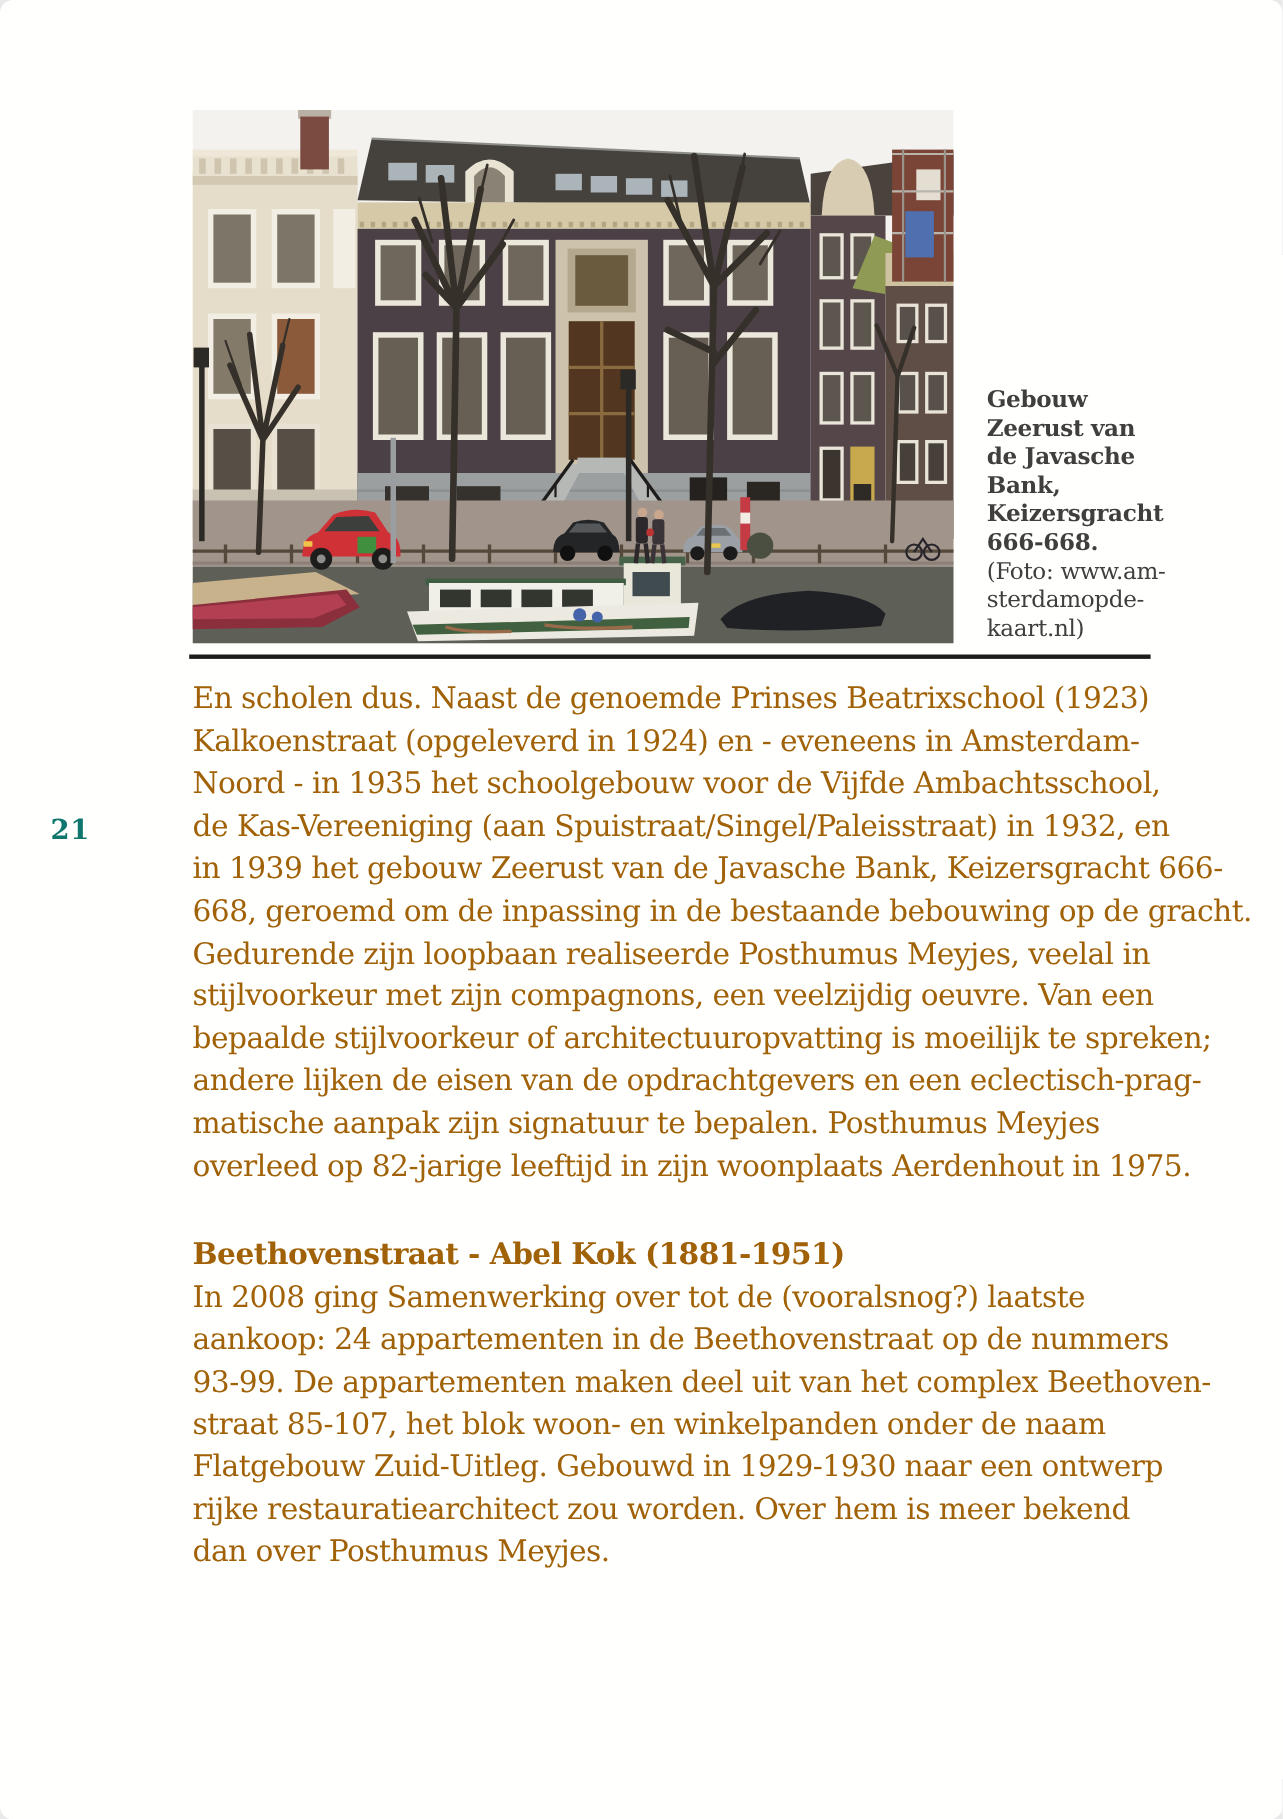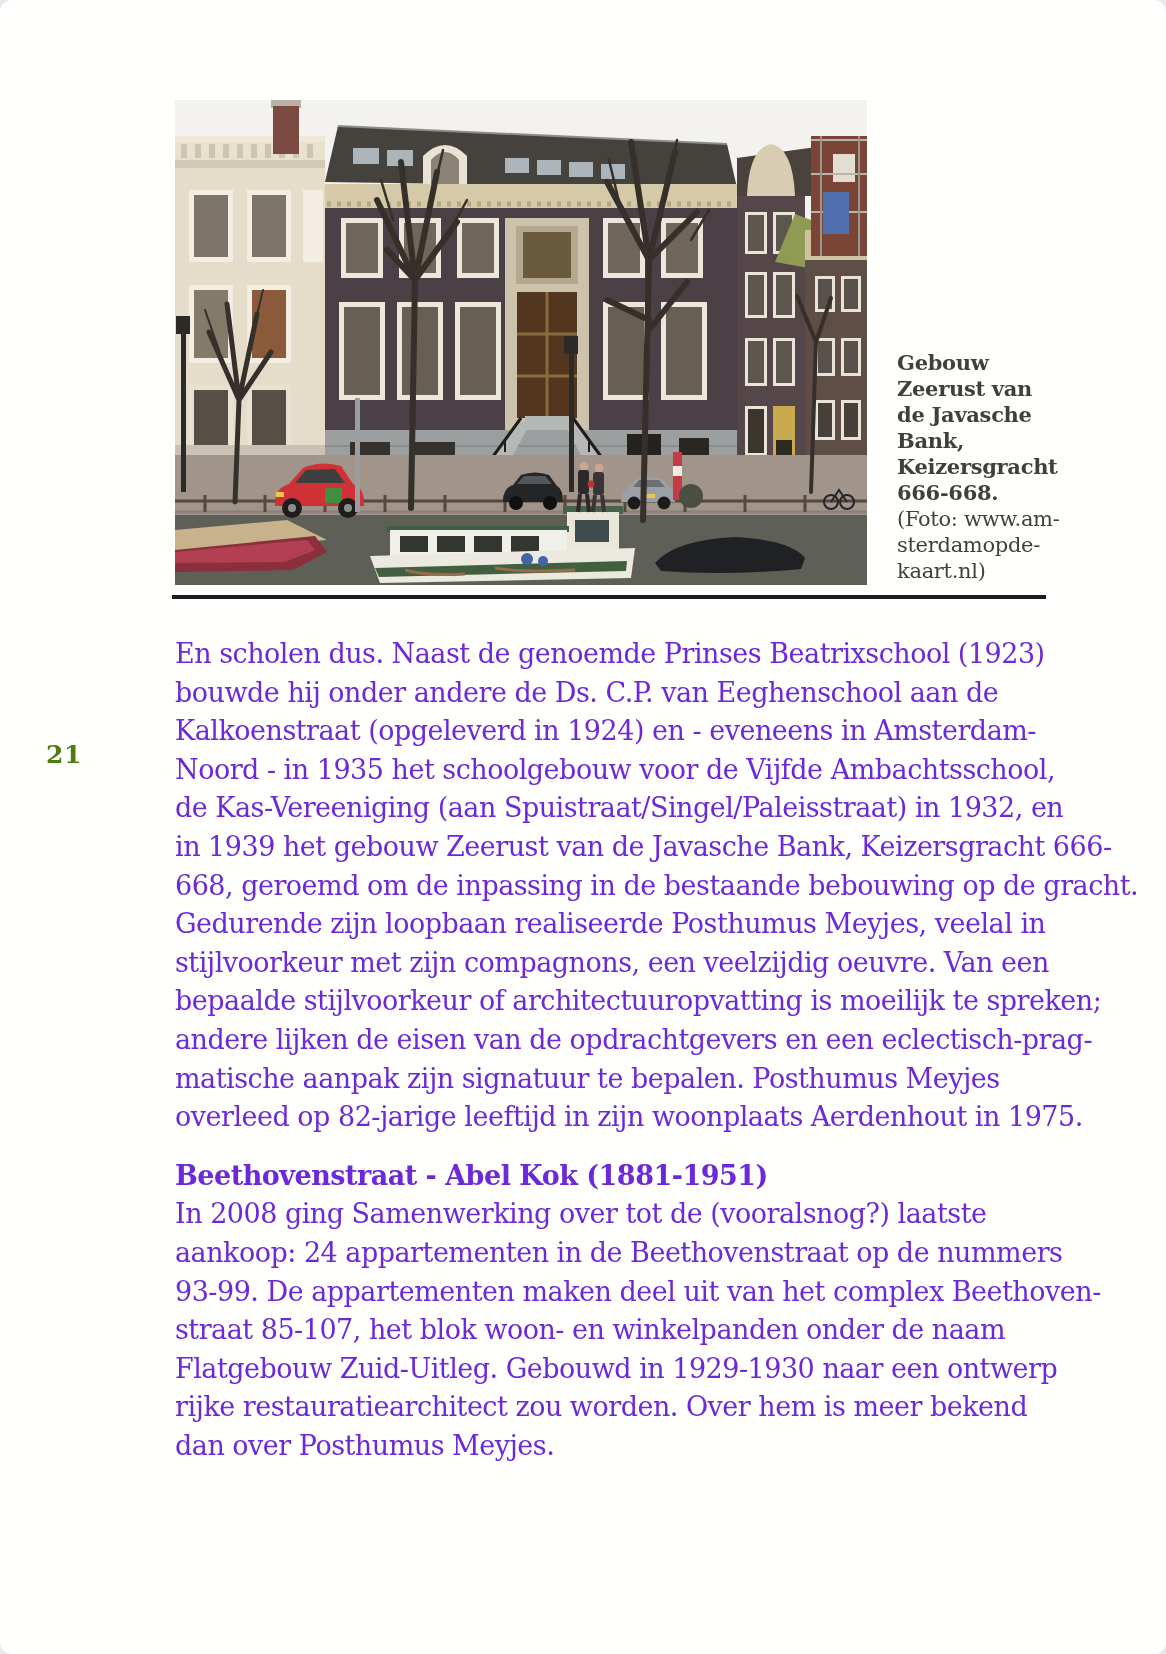--- a/index.html
+++ b/index.html
@@ -4,27 +4,27 @@
 <style>
   html,body{margin:0;padding:0;background:#e9e9e9;}
   .page{position:relative;width:1166px;height:1654px;background:#fffffe;overflow:hidden;
         font-family:"DejaVu Serif", serif;border-radius:12px;}
   .photo{position:absolute;left:175px;top:100px;width:692px;height:485px;}
   .photo svg{display:block;width:100%;height:100%;}
   .caption{position:absolute;left:897px;top:350px;width:262px;color:#403f3d;
            font-size:21px;line-height:26px;letter-spacing:-0.3px;}
   .caption .cap-bold{font-weight:bold;}
   .rule{position:absolute;left:172px;top:595px;width:874px;height:4px;background:#1c1c1c;}
-  .pagenum{position:absolute;left:46px;top:740px;color:#4d7c0f;font-weight:bold;
+  .pagenum{position:absolute;left:46px;top:740px;color:#0f766e;font-weight:bold;
            font-size:25px;letter-spacing:0.5px;}
-  .bodytext{position:absolute;left:175px;top:635px;width:880px;color:#6d28d9;
+  .bodytext{position:absolute;left:175px;top:617px;width:880px;color:#a16207;
             font-size:27px;letter-spacing:-0.5px;}
   .bodytext .line{height:38.6px;line-height:38.6px;white-space:nowrap;}
   .spacer{height:20px;}
-  .heading{font-weight:bold;}
+  .heading{font-weight:bold;margin-top:22px;}
 </style>
 </head>
 <body>
 
 <div class="page">
 
   <div class="photo">
     <svg viewBox="0 0 692 485" preserveAspectRatio="none">
       <rect x="0" y="0" width="692" height="485" fill="#f3f2ee"></rect>
 
@@ -307,21 +307,20 @@
     <div>sterdamopde-</div>
     <div>kaart.nl)</div>
   </div>
 
   <div class="rule"></div>
 
   <div class="pagenum">21</div>
 
   <div class="bodytext">
     <div class="line">En scholen dus. Naast de genoemde Prinses Beatrixschool (1923)</div>
-    <div class="line">bouwde hij onder andere de Ds. C.P. van Eeghenschool aan de</div>
     <div class="line">Kalkoenstraat (opgeleverd in 1924) en - eveneens in Amsterdam-</div>
     <div class="line">Noord - in 1935 het schoolgebouw voor de Vijfde Ambachtsschool,</div>
     <div class="line">de Kas-Vereeniging (aan Spuistraat/Singel/Paleisstraat) in 1932, en</div>
     <div class="line">in 1939 het gebouw Zeerust van de Javasche Bank, Keizersgracht 666-</div>
     <div class="line">668, geroemd om de inpassing in de bestaande bebouwing op de gracht.</div>
     <div class="line">Gedurende zijn loopbaan realiseerde Posthumus Meyjes, veelal in</div>
     <div class="line">stijlvoorkeur met zijn compagnons, een veelzijdig oeuvre. Van een</div>
     <div class="line">bepaalde stijlvoorkeur of architectuuropvatting is moeilijk te spreken;</div>
     <div class="line">andere lijken de eisen van de opdrachtgevers en een eclectisch-prag-</div>
     <div class="line">matische aanpak zijn signatuur te bepalen. Posthumus Meyjes</div>

